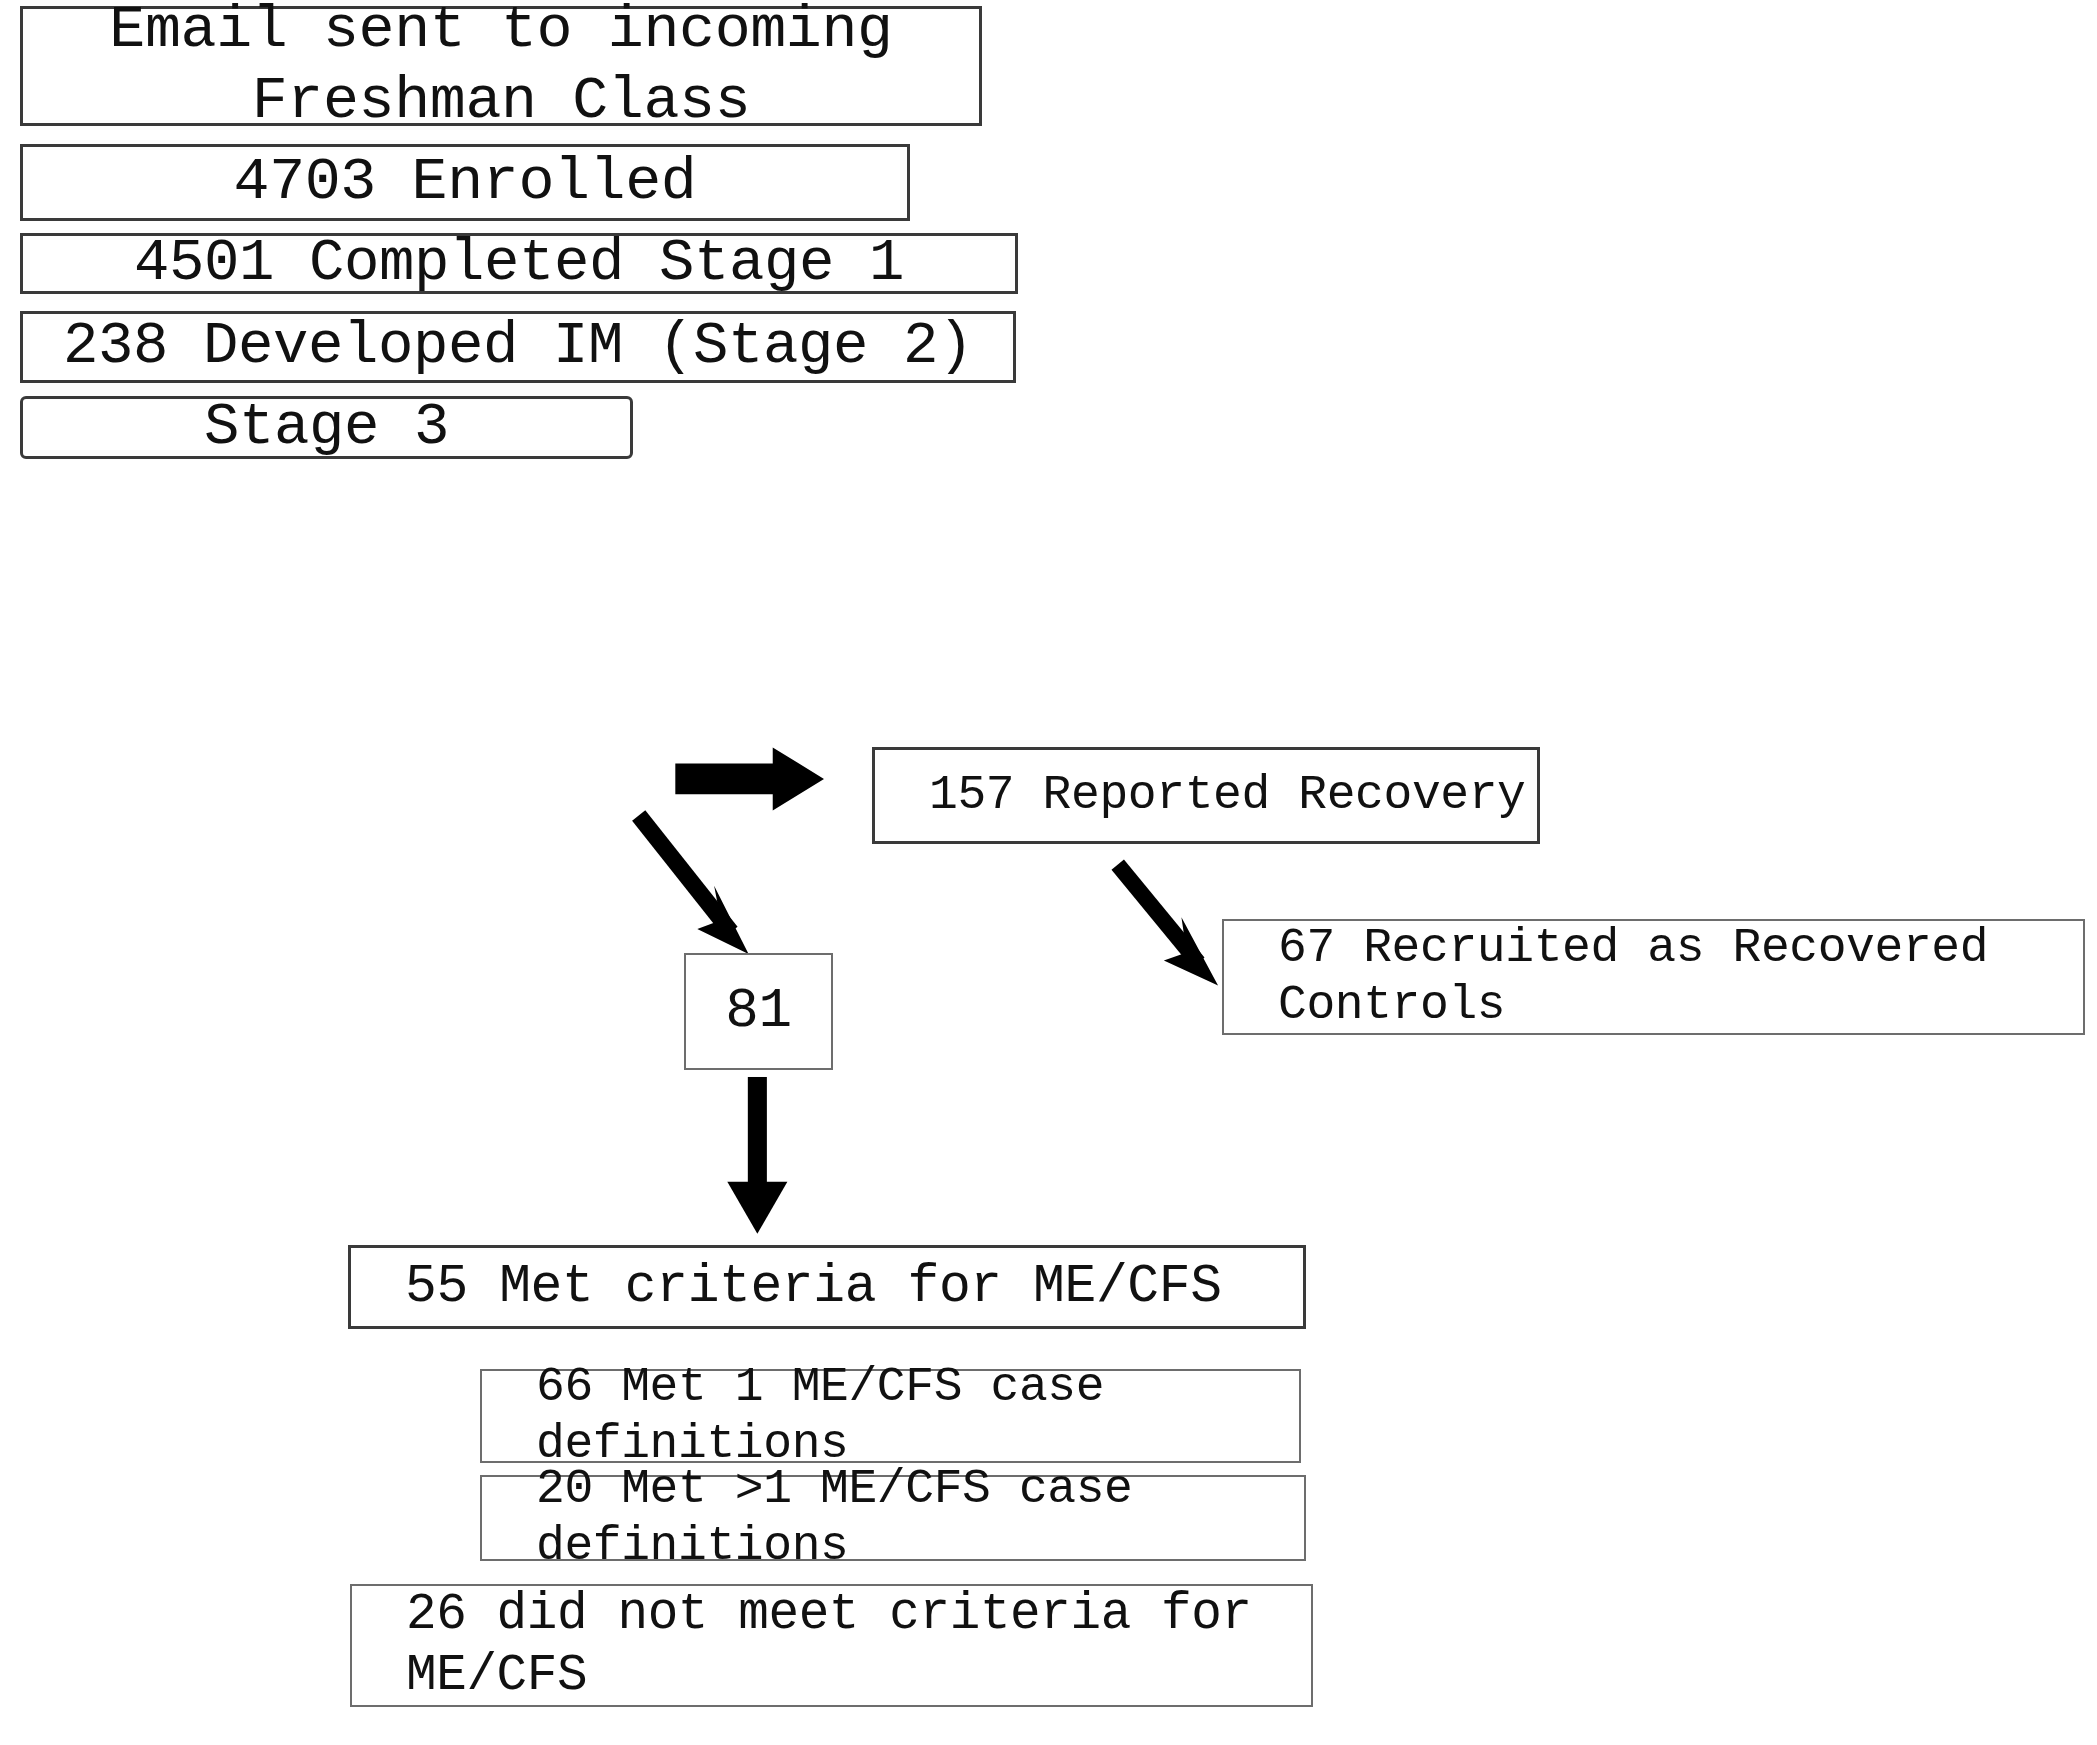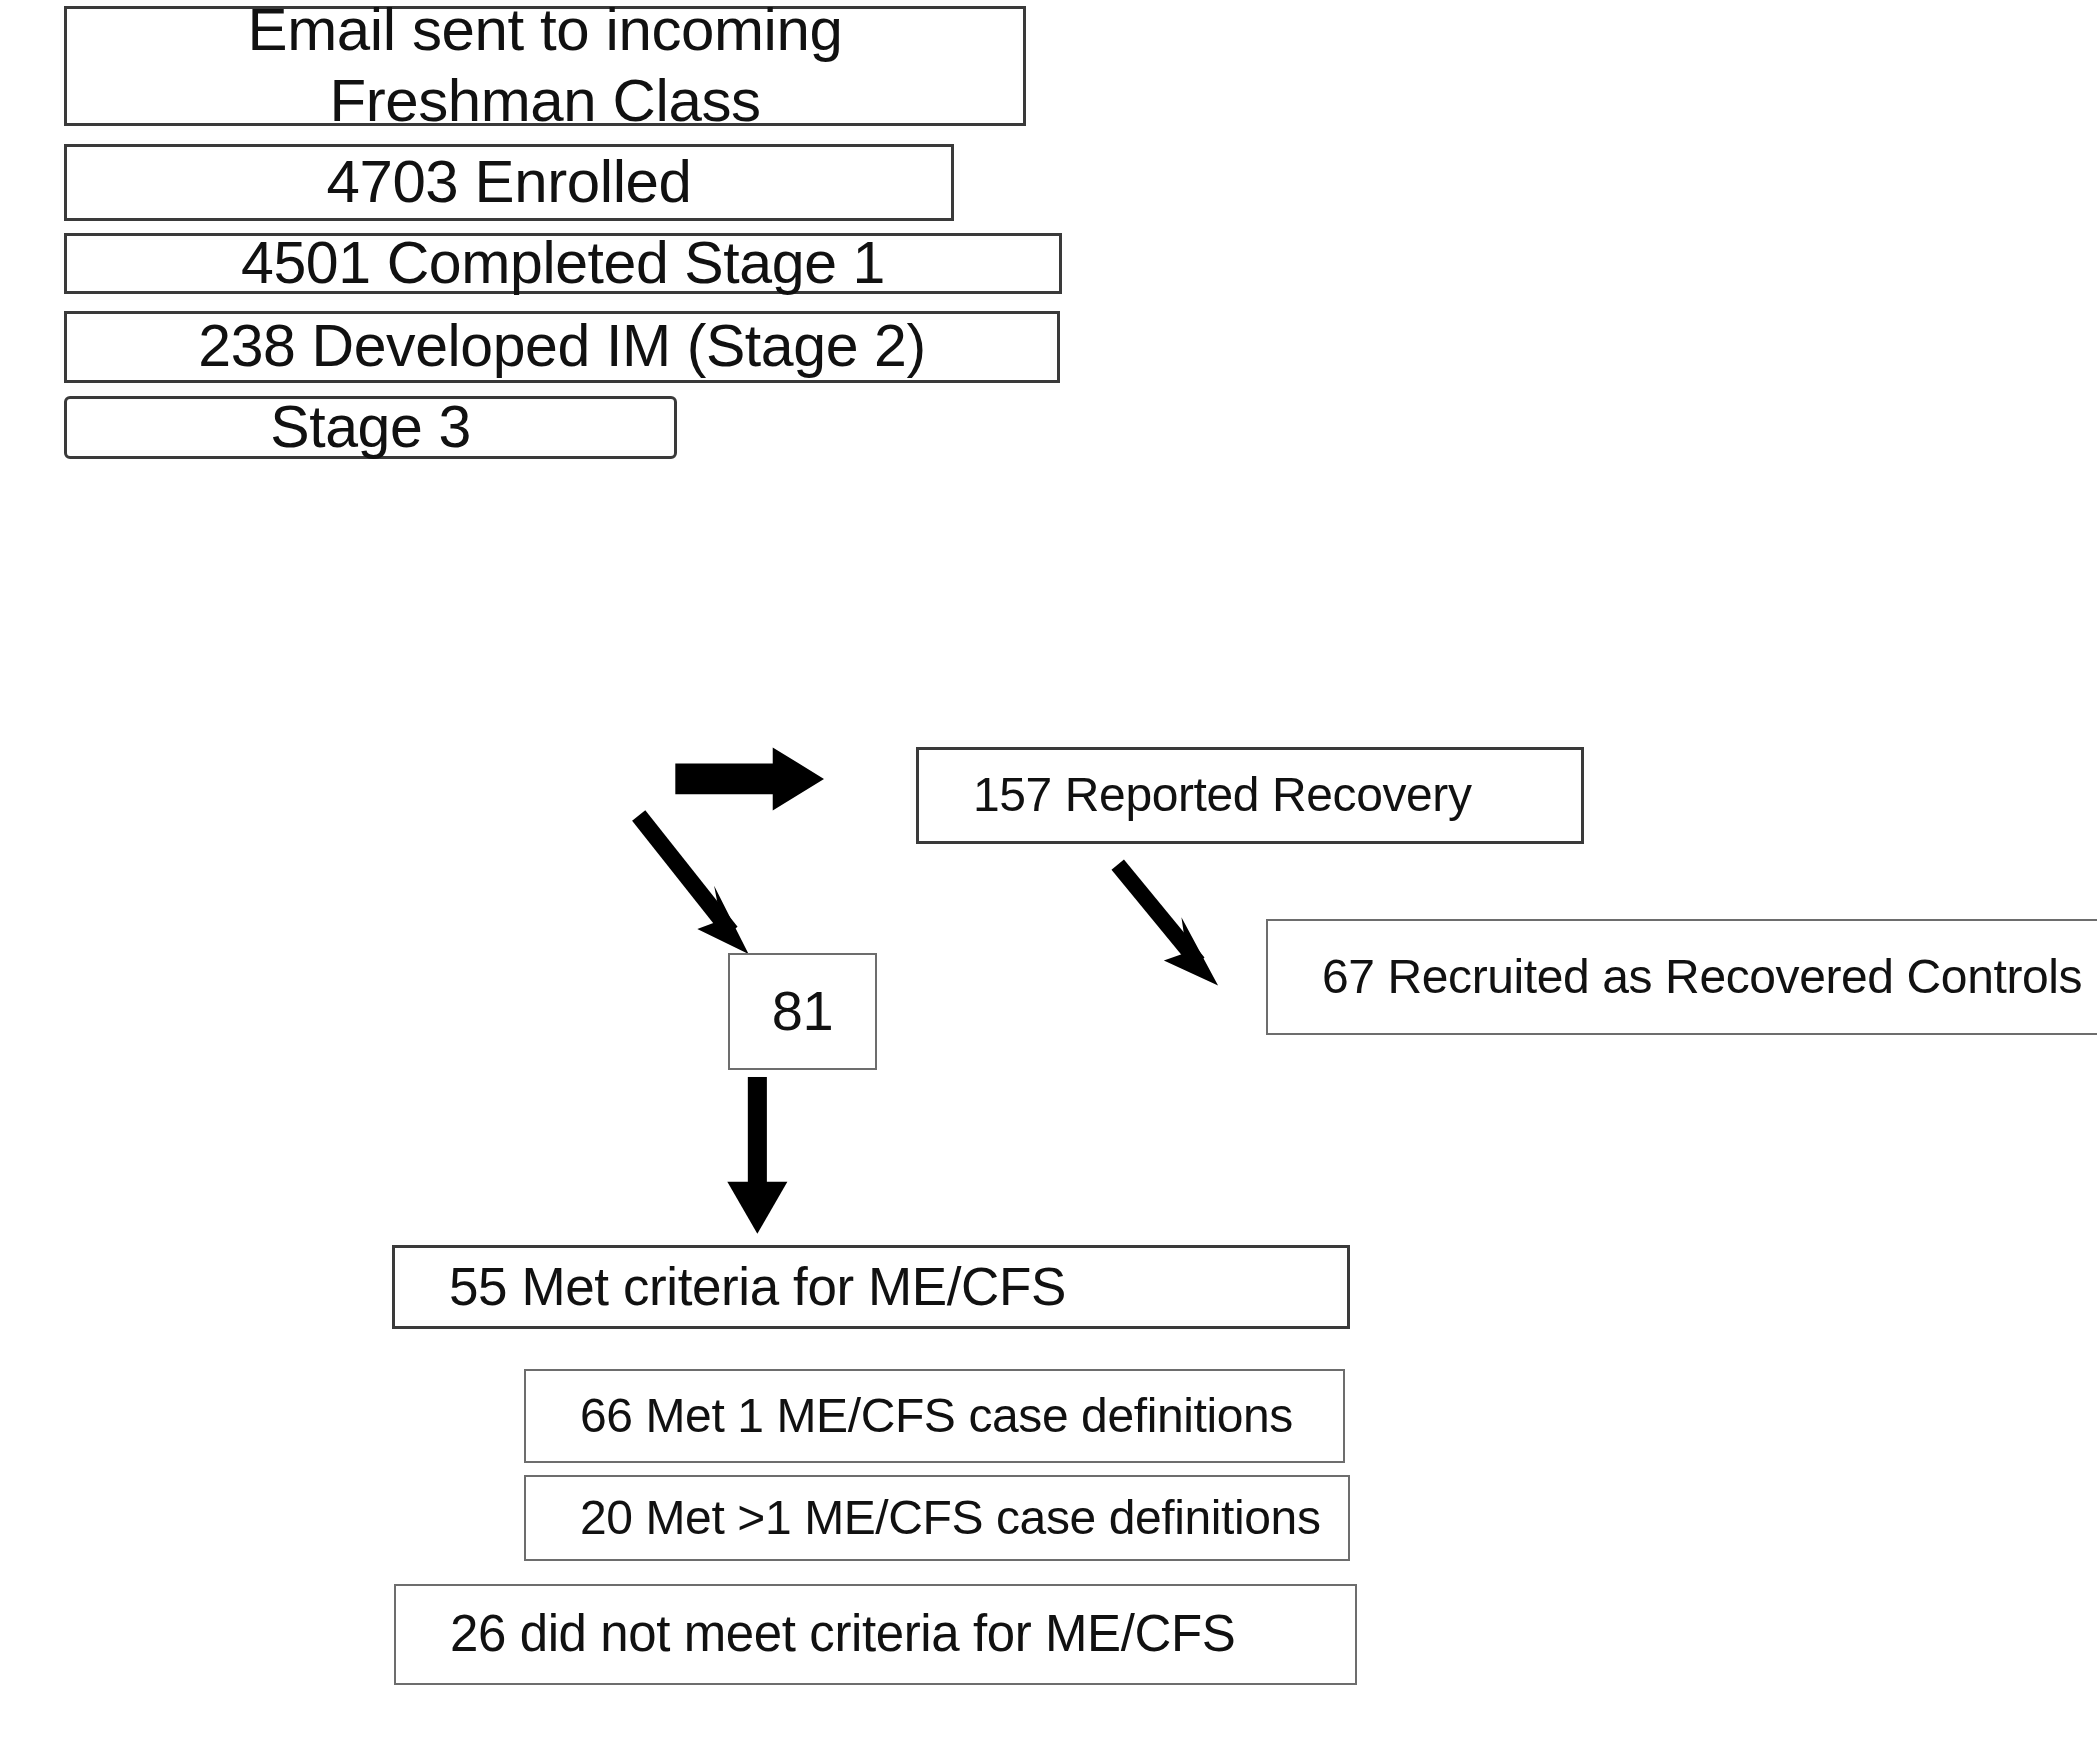--- a/index.html
+++ b/index.html
@@ -19,26 +19,25 @@
     overflow: hidden;
   }
   .node {
     position: absolute;
     box-sizing: border-box;
     background: #ffffff;
     border: 3.7px solid #3a3a3a;
     display: flex;
     align-items: center;
     color: #111111;
-    font-family: Liberation Sans, sans-serif;
+    font-family: Liberation Mono, monospace;
     font-weight: 400;
     letter-spacing: -0.4px;
     line-height: 1.18;
     white-space: pre-line;
-    margin-left: 44px;
   }
   .node.thin {
     border-width: 2.9px;
     border-color: #6d6d6d;
   }
   .node.center { justify-content: center; text-align: center; }
   .node.left   { justify-content: flex-start; text-align: left; padding-left: 32px; }
   .nodetext { display: block; width: 100%; }
   .node.left .nodetext { padding-left: 22px; }
 
@@ -116,18 +115,18 @@
   </div>
 
   <div class="node left thin" style="left:480px; top:1369px; width:821px; height:94px; font-size:48px;">
     <span class="nodetext">66 Met 1 ME/CFS case definitions</span>
   </div>
 
   <div class="node left thin" style="left:480px; top:1475px; width:826px; height:86px; font-size:48px;">
     <span class="nodetext">20 Met &gt;1 ME/CFS case definitions</span>
   </div>
 
-  <div class="node left thin" style="left:350px; top:1584px; width:963px; height:101px; font-size:51px;">
+  <div class="node left thin" style="left:350px; top:1584px; width:963px; height:123px; font-size:51px;">
     <span class="nodetext">26 did not meet criteria for ME/CFS</span>
   </div>
 
 </div>
 
 
 </body></html>

